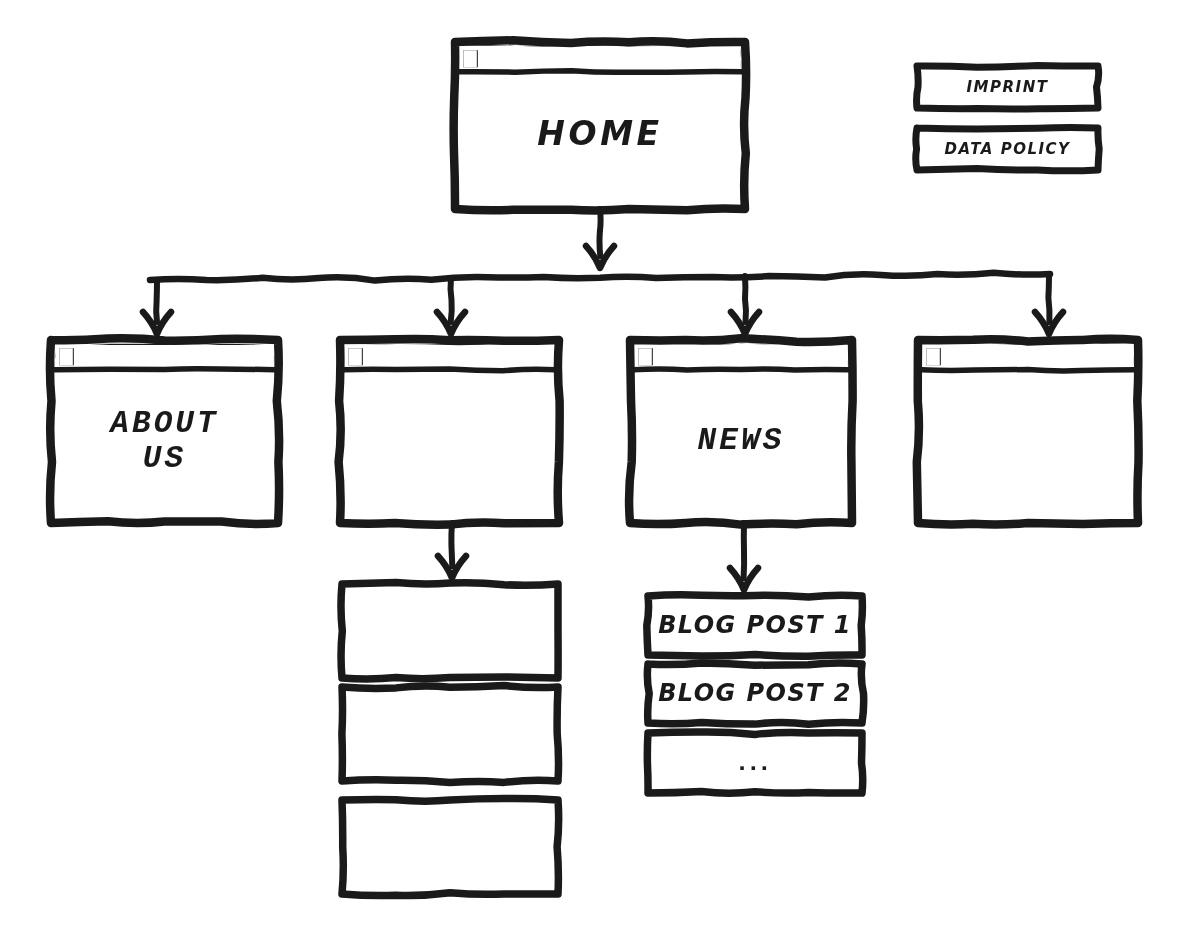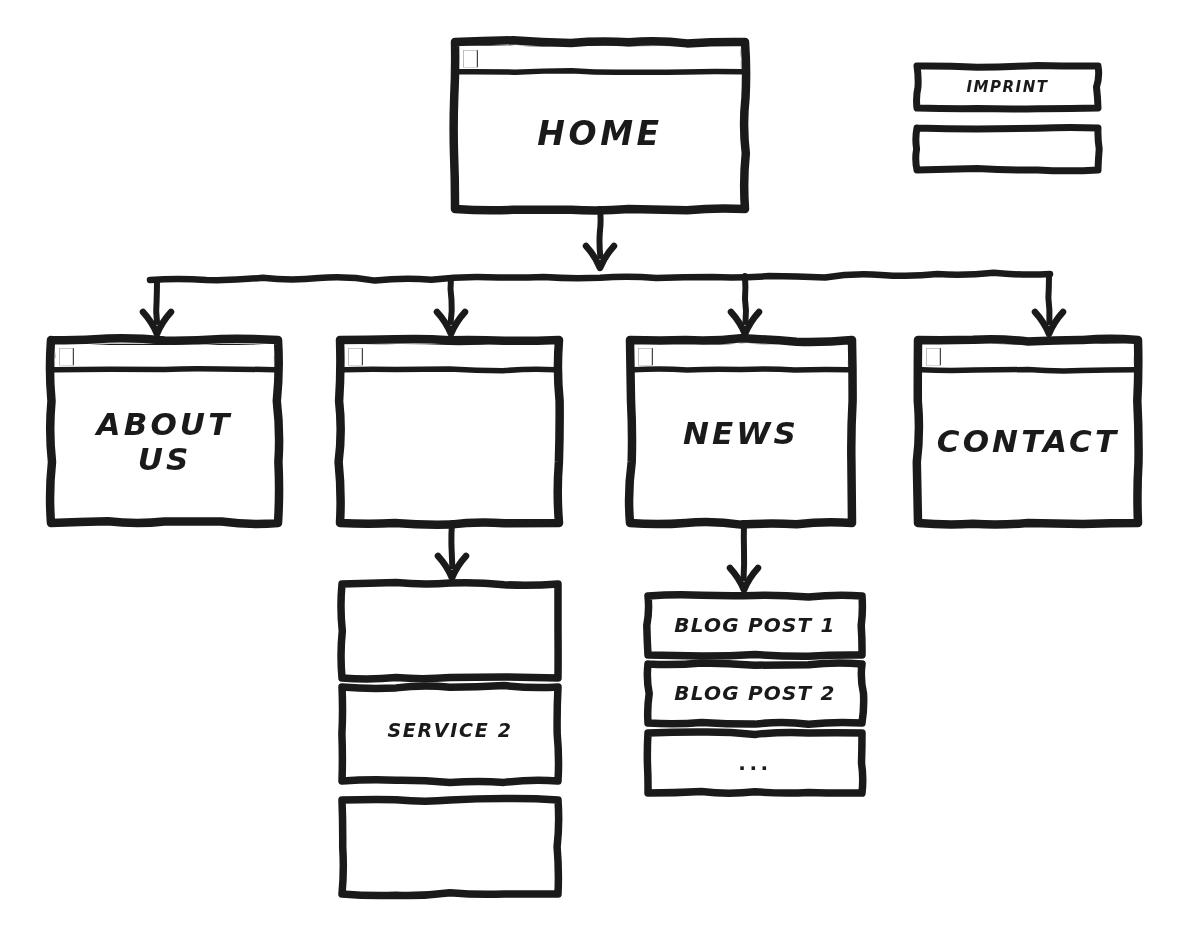--- a/index.html
+++ b/index.html
@@ -33,24 +33,24 @@
     text-align: center;
     color: #1a1a1a;
     pointer-events: none;
     font-family: "DejaVu Sans", sans-serif;
     font-weight: 700;
     font-style: italic;
     letter-spacing: 0.06em;
     line-height: 1.12;
     text-transform: uppercase;
   }
-  .lbl-page   { font-size: 31px; letter-spacing: 0.10em; }
+  .lbl-page   { font-size: 31px; letter-spacing: 0.10em; font-family: Liberation Mono, monospace; }
   .lbl-home   { font-size: 33px; letter-spacing: 0.11em; }
   .lbl-sub    { font-size: 19px; letter-spacing: 0.09em; }
-  .lbl-blog   { font-size: 20px; letter-spacing: 0.06em; }
+  .lbl-blog   { font-size: 24px; letter-spacing: 0.06em; }
   .lbl-legal  { font-size: 15px; letter-spacing: 0.10em; }
   .lbl-dots   { font-size: 20px; letter-spacing: 0.18em; font-style: normal; }
   .hit {
     position: absolute;
     background: transparent;
   }
 </style>
 </head>
 <body>
 
@@ -235,29 +235,28 @@
         <path d="M 342.0 800.0 Q 369.0 799.3 396.0 799.7 Q 423.0 802.4 450.0 800.1 Q 477.0 798.6 504.0 798.6 Q 531.0 798.2 558.0 800.0 M 558.0 800.0 Q 559.7 823.5 557.1 847.0 Q 559.1 870.5 558.0 894.0 M 558.0 894.0 Q 531.0 894.1 504.0 894.0 Q 477.0 895.0 450.0 892.8 Q 423.0 896.3 396.0 895.3 Q 369.0 896.3 342.0 894.0 M 342.0 894.0 Q 344.2 870.5 342.7 847.0 Q 342.9 823.5 342.0 800.0" stroke="#1a1a1a" stroke-width="7.5" fill="none"></path>
         <path d="M 648.0 596.0 Q 674.8 593.9 701.5 595.2 Q 728.3 596.0 755.0 595.4 Q 781.8 594.9 808.5 597.1 Q 835.3 594.2 862.0 596.0 M 862.0 596.0 Q 863.1 610.8 861.2 625.5 Q 862.2 640.3 862.0 655.0 M 862.0 655.0 Q 835.3 654.5 808.5 656.2 Q 781.8 656.4 755.0 654.5 Q 728.3 656.1 701.5 656.0 Q 674.8 655.7 648.0 655.0 M 648.0 655.0 Q 647.1 640.3 646.8 625.5 Q 649.6 610.8 648.0 596.0" stroke="#1a1a1a" stroke-width="7.5" fill="none"></path>
         <path d="M 648.0 664.0 Q 674.8 665.5 701.5 663.0 Q 728.3 663.5 755.0 665.2 Q 781.8 664.9 808.5 664.7 Q 835.3 661.8 862.0 664.0 M 862.0 664.0 Q 860.1 678.8 863.5 693.5 Q 864.3 708.3 862.0 723.0 M 862.0 723.0 Q 835.3 721.4 808.5 724.2 Q 781.8 720.9 755.0 724.1 Q 728.3 724.2 701.5 722.6 Q 674.8 724.8 648.0 723.0 M 648.0 723.0 Q 647.0 708.3 649.2 693.5 Q 646.2 678.8 648.0 664.0" stroke="#1a1a1a" stroke-width="7.5" fill="none"></path>
         <path d="M 648.0 733.0 Q 674.8 732.0 701.5 732.1 Q 728.3 731.8 755.0 734.4 Q 781.8 731.7 808.5 733.0 Q 835.3 732.4 862.0 733.0 M 862.0 733.0 Q 862.0 748.0 861.5 763.0 Q 863.7 778.0 862.0 793.0 M 862.0 793.0 Q 835.3 793.4 808.5 792.5 Q 781.8 793.9 755.0 791.7 Q 728.3 794.7 701.5 791.5 Q 674.8 793.0 648.0 793.0 M 648.0 793.0 Q 648.2 778.0 647.4 763.0 Q 647.1 748.0 648.0 733.0" stroke="#1a1a1a" stroke-width="7.5" fill="none"></path>
       </g>
   </svg>
 
   <div class="box-label lbl-home" style="left:455px; top:60px; width:290px; height:149px;">HOME</div>
 
   <div class="box-label lbl-legal" style="left:917px; top:66px; width:181px; height:42px;">IMPRINT</div>
+  <div class="box-label lbl-legal" style="left:917px; top:128px; width:181px; height:42px;">DATA POLICY</div>
 
   <div class="box-label lbl-page" style="left:51px; top:360px; width:227px; height:163px; flex-direction:column;">
     <span>ABOUT</span>
     <span>US</span>
   </div>
-  <div class="box-label lbl-page" style="left:630px; top:352px; width:222px; height:163px;text-align:right;">NEWS</div>
-  <div class="box-label lbl-page" style="left:918px; top:360px; width:220px; height:163px;">CONTACT</div>
-
-  <div class="box-label lbl-sub" style="left:342px; top:687px; width:216px; height:88px;">Service 2</div>
+  <div class="box-label lbl-page" style="left:630px; top:360px; width:222px; height:163px;text-align:right;">NEWS</div>
+
 
   <div class="box-label lbl-blog" style="left:648px; top:596px; width:214px; height:59px;">Blog post 1</div>
   <div class="box-label lbl-blog" style="left:648px; top:664px; width:214px; height:59px;font-style:italic;">Blog post 2</div>
   <div class="box-label lbl-dots" style="left:648px; top:733px; width:214px; height:60px;">...</div>
 
   <div class="hit" style="left:455px; top:42px; width:290px; height:167px;"></div>
   <div class="hit" style="left:917px; top:66px; width:181px; height:42px;"></div>
   <div class="hit" style="left:917px; top:128px; width:181px; height:42px;"></div>
   <div class="hit" style="left:51px; top:340px; width:227px; height:183px;"></div>
   <div class="hit" style="left:340px; top:340px; width:219px; height:183px;"></div>

